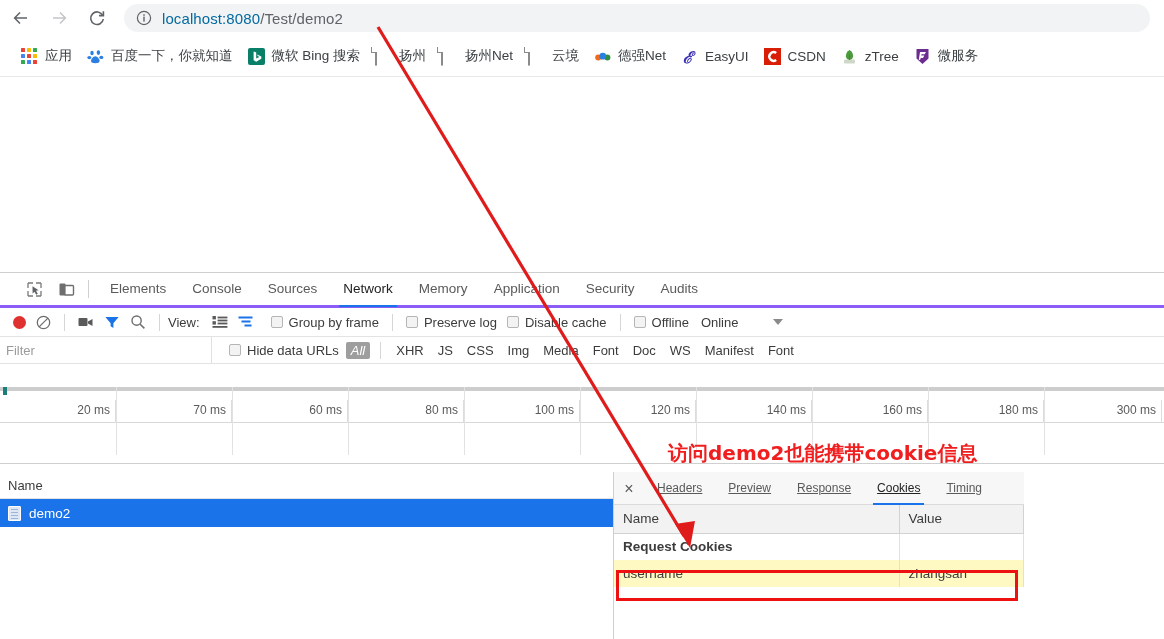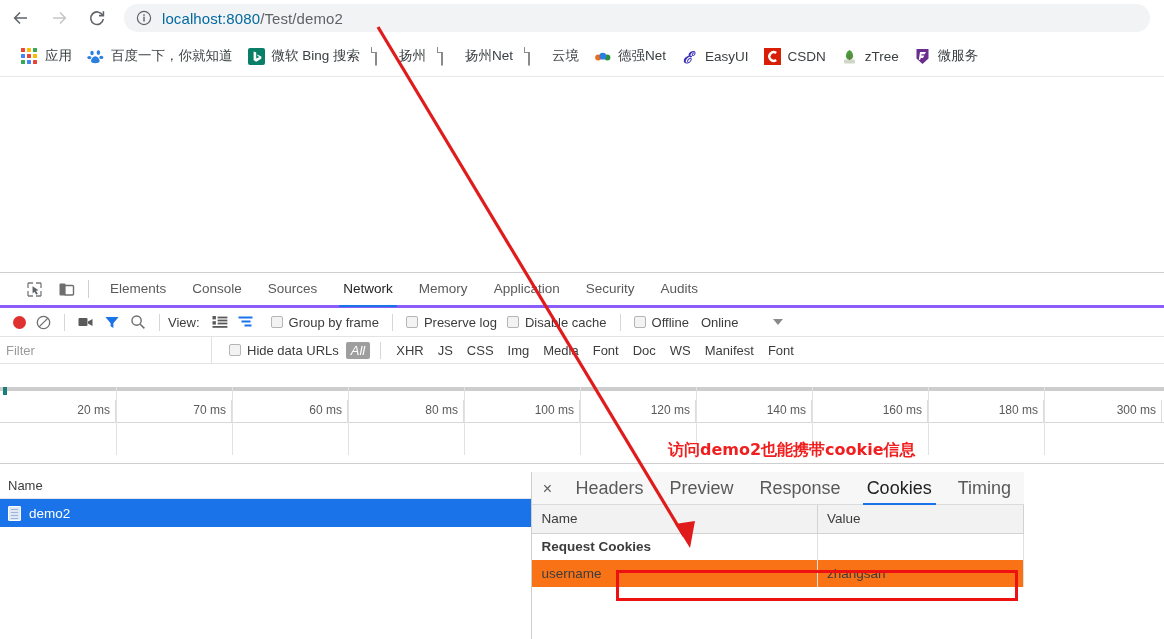--- a/index.html
+++ b/index.html
@@ -171,46 +171,46 @@
     box-shadow: 0 3px 0 #9bb5d8, 0 6px 0 #9bb5d8, 0 9px 0 #9bb5d8;
   }
 
   .detail-pane { flex: 1; background: #fff; position: relative; }
   .detail-tabbar {
     height: 33px; display: flex; align-items: center;
     border-bottom: 1px solid #dadada; background: #f7f7f7;
   }
   .close-x { width: 30px; text-align: center; font-size: 16px; color: #5a5a5a;
      line-height: 33px; }
-  .d-tab { padding: 0 13px; height: 33px; line-height: 33px; font-size: 18px;
-    color: #5a5a5a; position: relative; white-space: nowrap; }
+  .d-tab { padding: 0 13px; height: 33px; line-height: 33px; font-size: 12px;
+    color: #5a5a5a; position: relative; white-space: nowrap; text-decoration: underline; }
   .d-tab.active { color: #222; }
   .d-tab.active::after { content: ""; position: absolute; left: 9px; right: 9px;
     bottom: 0; height: 2px; background: #1a73e8; }
 
   .ck-table { width: 100%; border-collapse: collapse; table-layout: fixed; }
   .ck-table th {
     text-align: left; font-weight: normal; font-size: 13.5px; color: #3c3c3c;
     background: #f2f2f2; height: 28px; padding-left: 9px;
     border-bottom: 1px solid #d2d2d2; border-right: 1px solid #d2d2d2;
   }
   .ck-table td {
     font-size: 13.5px; color: #3c3c3c; height: 27px; padding-left: 9px;
     border-right: 1px solid #e0e0e0; white-space: nowrap;
   }
   .ck-table tr.group td { font-weight: bold; }
-  .ck-table tr.datarow td { background: #f97316; }
+  .ck-table tr.datarow td { background: #fef9c3; }
   .ck-col-name { width: 285px; }
 
   
   .ann-layer { position: absolute; left: 0; top: 0; width: 1164px; height: 639px;
     pointer-events: none; }
   .ann-text {
     position: absolute; left: 668px; top: 440px;
-    font-size: 16px; font-weight: bold; color: #f01e1e;
+    font-size: 20px; font-weight: bold; color: #f01e1e;
     white-space: nowrap;
     font-family: "DejaVu Sans", "Liberation Sans", sans-serif;
   }
   .ann-box {
     position: absolute; left: 616px; top: 570px; width: 402px; height: 31px;
     border: 3px solid #ee1111;
   }
 </style>
 </head>
 <body>

